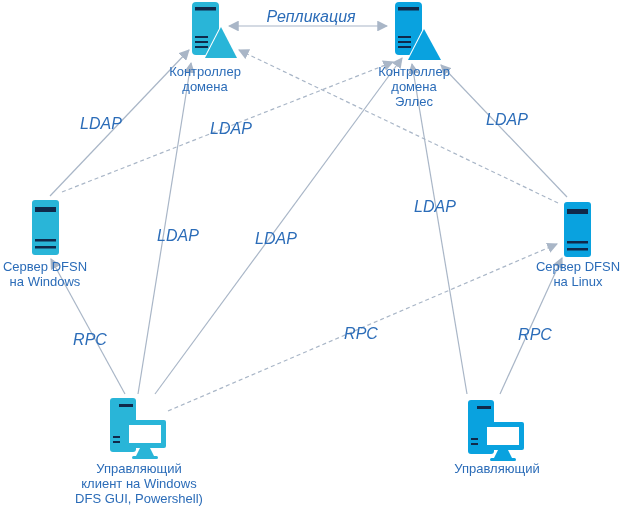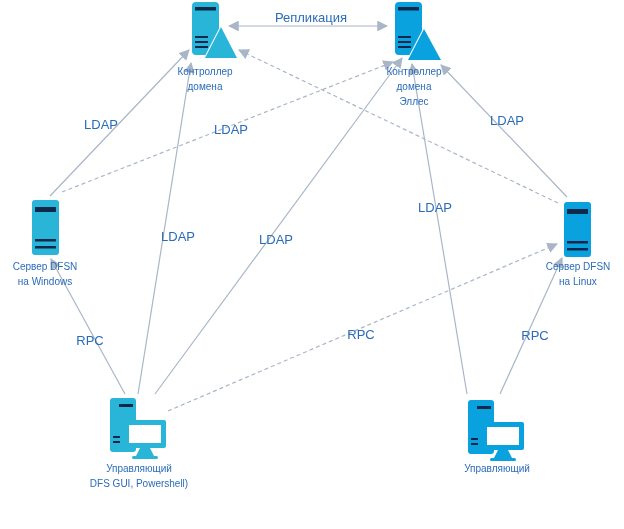--- a/index.html
+++ b/index.html
@@ -11,25 +11,25 @@
   .edge{stroke:var(--line-color);stroke-width:1.2;fill:none;}
   .edge.dashed{stroke-dasharray:4 3;}
   .arrowhead{fill:var(--line-color);}
   .icon-teal{fill:var(--icon-teal);}
   .icon-blue{fill:var(--icon-blue);}
   .icon-dark{fill:var(--icon-dark);}
   .tri{stroke:#fff;stroke-width:2;paint-order:stroke;}
   .screen{fill:#fff;}
   .label{
     position:absolute;transform:translateX(-50%);text-align:center;
-    color:var(--text-blue);font-size:10px;line-height:15px;white-space:nowrap;
+    color:var(--text-blue);font-size:13px;line-height:15px;white-space:nowrap;
   }
   .edge-label{
     position:absolute;transform:translate(-50%,-50%);
-    color:var(--text-blue);font-size:13px;white-space:nowrap;
+    color:var(--text-blue);font-size:16px;white-space:nowrap;font-style:italic;
   }
 </style>
 </head>
 <body>
 
 <div class="canvas">
 
   <svg class="diagram" width="624" height="529" viewBox="0 0 624 529">
     <defs>
       <marker id="arr" viewBox="0 0 10 10" refX="9" refY="5" markerWidth="9" markerHeight="9" orient="auto-start-reverse">
@@ -120,20 +120,21 @@
     <div>на Windows</div>
   </div>
 
   <div class="label" style="left:578px;top:259px;">
     <div>Сервер DFSN</div>
     <div>на Linux</div>
   </div>
 
   <div class="label" style="left:139px;top:461px;">
     <div>Управляющий</div>
+    <div>клиент на Windows</div>
     <div>DFS GUI, Powershell)</div>
   </div>
 
   <div class="label" style="left:497px;top:461px;">
     <div>Управляющий</div>
   </div>
 
   <div class="edge-label" style="left:311px;top:17px;">Репликация</div>
   <div class="edge-label" style="left:101px;top:124px;">LDAP</div>
   <div class="edge-label" style="left:231px;top:129px;">LDAP</div>

